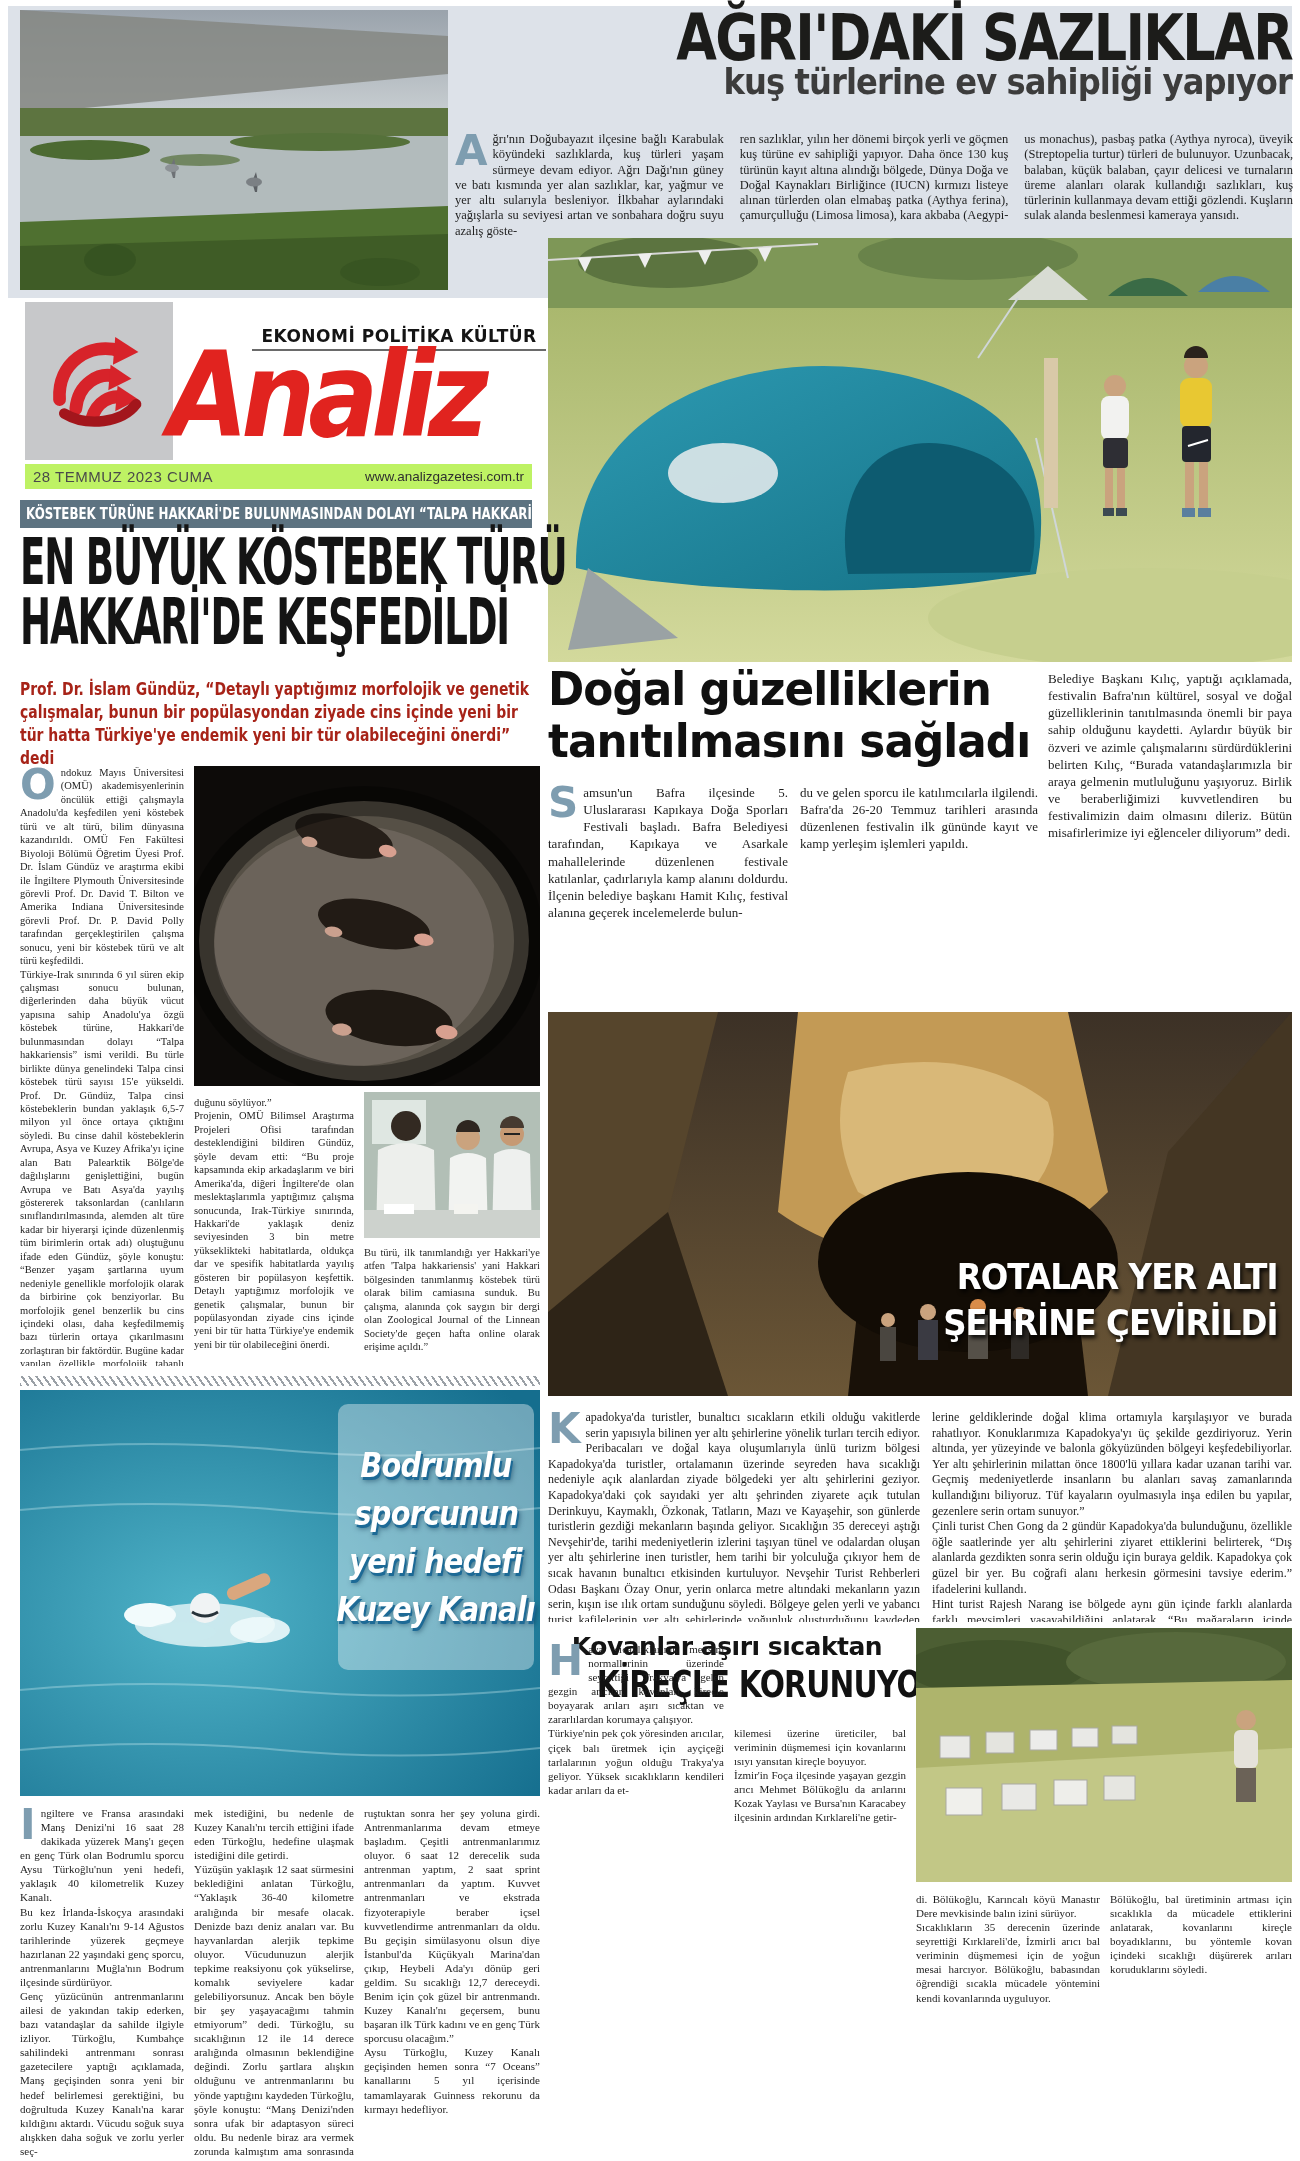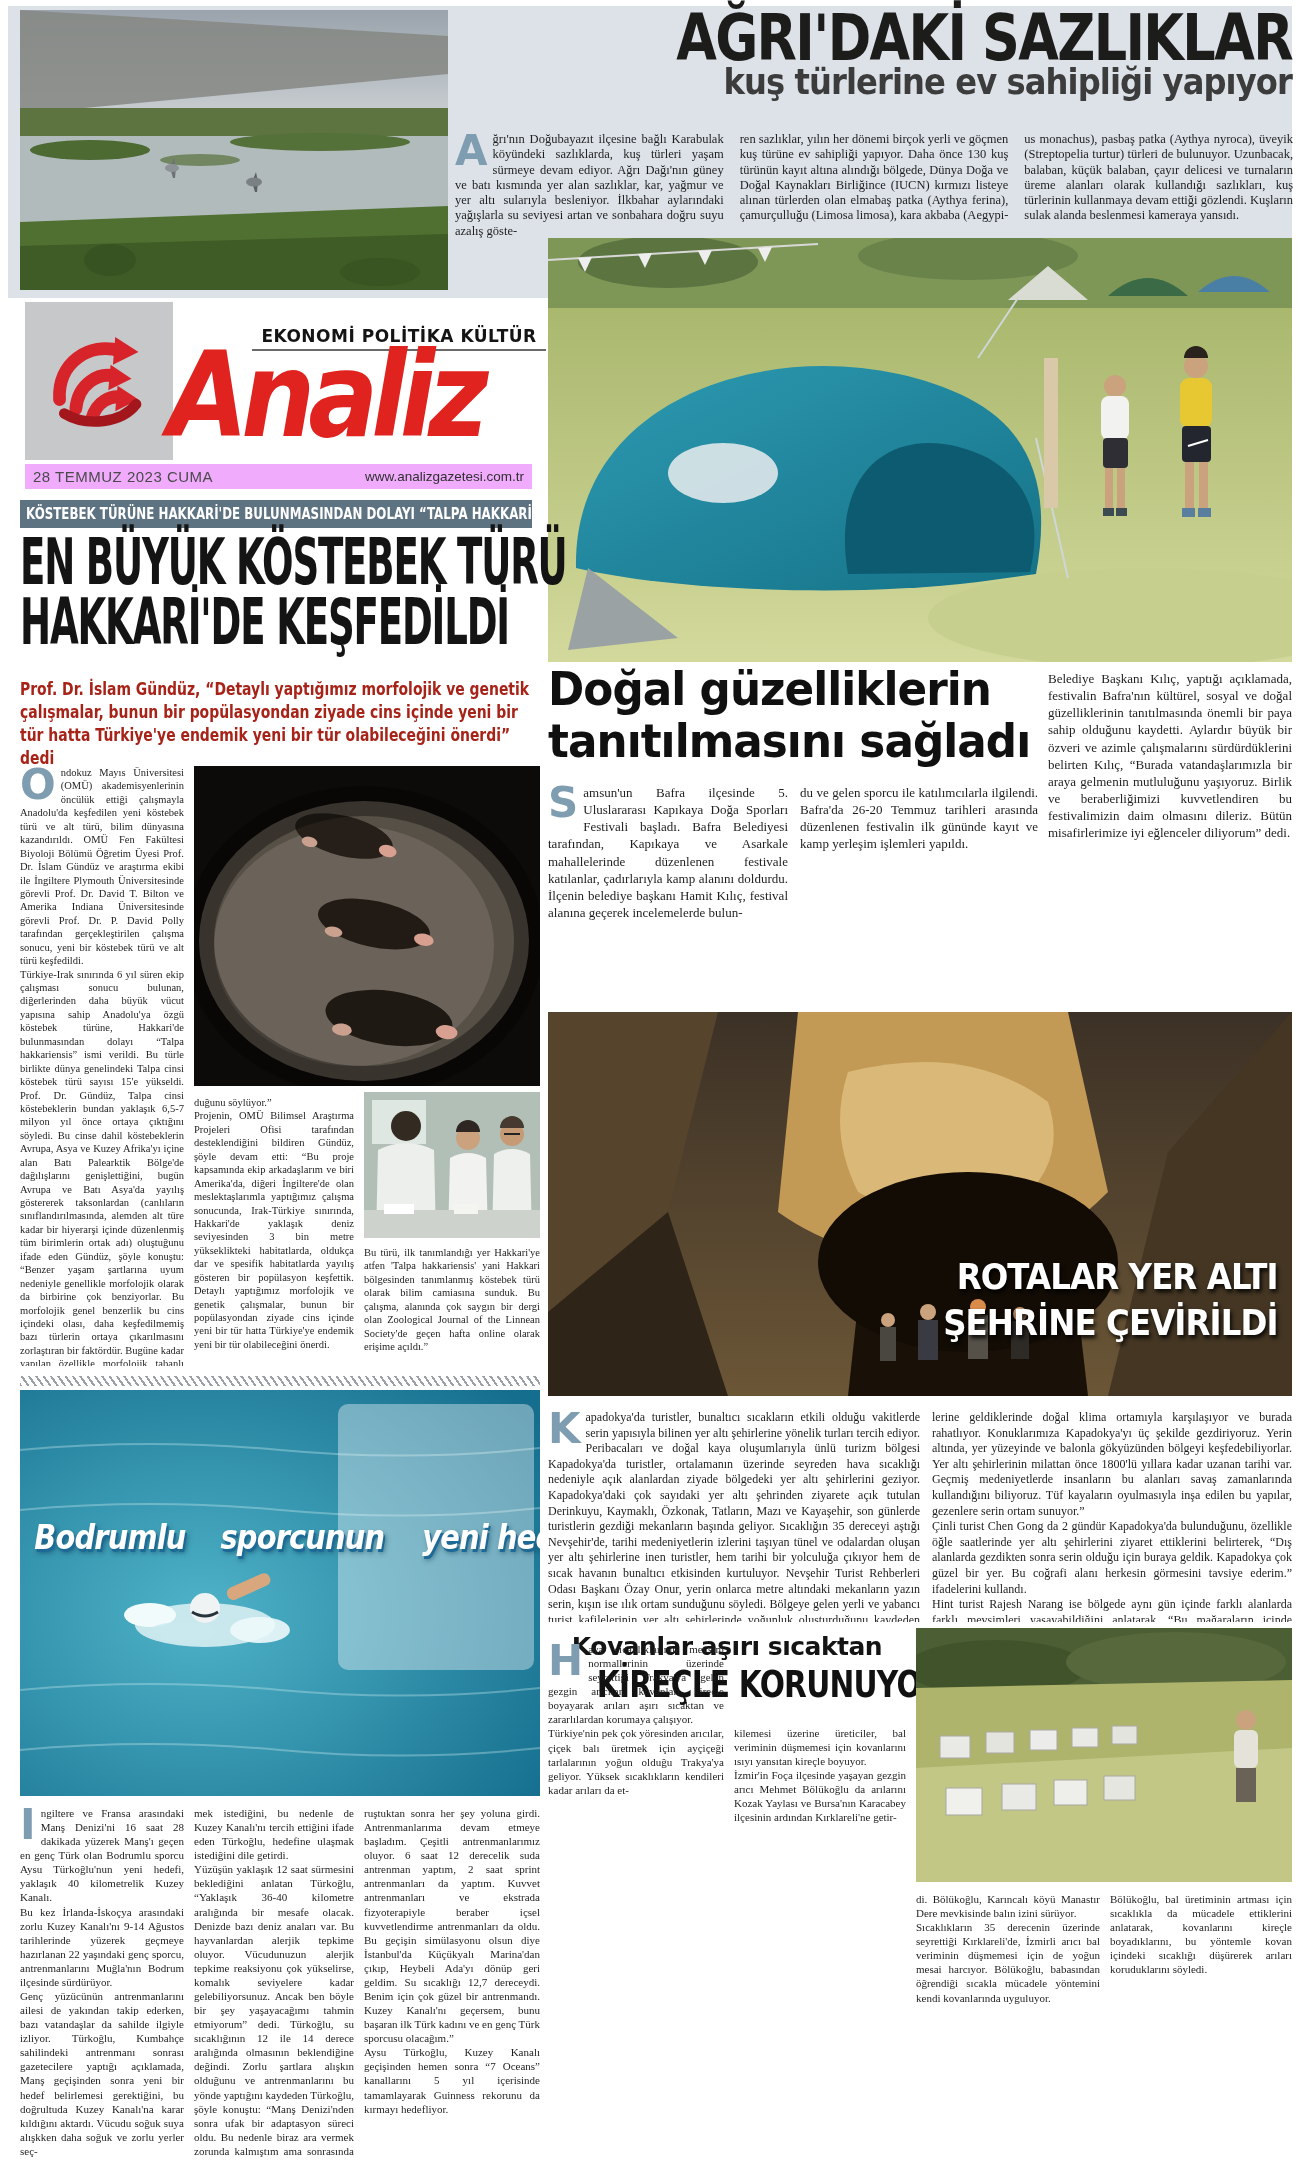--- a/index.html
+++ b/index.html
@@ -28,21 +28,21 @@
        font-family:"Liberation Serif",serif;font-size:12.5px;line-height:1.22;}
   
   .logo-box{left:25px;top:302px;width:148px;height:158px;background:#c7c8ca;display:flex;
        align-items:center;justify-content:center;}
   .tagline{left:252px;top:326px;width:294px;border-bottom:2px solid #6a6a6a;text-align:center;
        font-family:"DejaVu Sans",sans-serif;font-weight:bold;font-size:17px;color:#141414;
        padding-bottom:3px;letter-spacing:.5px;}
   .brand{left:168px;top:336px;width:380px;font-family:"DejaVu Sans",sans-serif;font-weight:bold;
        font-style:italic;font-size:118px;line-height:1;color:#e1231f;letter-spacing:-8px;}
   .brand .cond{transform:scaleX(.88);}
-  .date-bar{left:25px;top:464px;width:507px;height:25px;background:#f0abfc;display:flex;
+  .date-bar{left:25px;top:464px;width:507px;height:25px;background:#bef264;display:flex;
        align-items:center;justify-content:space-between;padding:0 8px;box-sizing:border-box;}
   .date-txt{font-size:15px;color:#4a4a4a;letter-spacing:.5px;}
   .site-txt{font-size:13.5px;color:#2f2f2f;}
   
   .kicker{left:20px;top:500px;width:512px;height:28px;background:#5d7381;overflow:hidden;
        display:flex;align-items:center;padding-left:6px;box-sizing:border-box;}
   .kicker .cond{width:640px;transform:scaleX(.79);font-family:"DejaVu Sans",sans-serif;
        font-weight:bold;font-size:15px;color:#fff;letter-spacing:0;}
   .main-hl{left:20px;top:532px;width:512px;font-family:"DejaVu Sans",sans-serif;font-weight:bold;
        font-size:64px;color:#141414;letter-spacing:-2px;line-height:.94;}
@@ -66,21 +66,21 @@
   .rbody{font-size:12px;line-height:1.3;}
   
   .kov-hl1{left:548px;top:1632px;width:358px;text-align:center;font-family:"DejaVu Sans",sans-serif;
        font-weight:bold;font-size:25px;color:#141414;letter-spacing:-.5px;}
   .kov-hl2{left:548px;top:1662px;width:358px;text-align:center;font-family:"DejaVu Sans",sans-serif;
        font-weight:bold;font-size:38px;color:#111;letter-spacing:-1px;}
   .kov-hl2 .cond-c{transform:scaleX(.78);}
   .vbody{font-size:11px;line-height:1.28;}
   
   .swim-panel{position:absolute;left:318px;top:14px;width:196px;height:266px;
-       background:rgba(255,255,255,.38);border-radius:10px;display:flex;flex-direction:row;
+       background:rgba(255,255,255,.38);border-radius:10px;display:flex;flex-direction:column;
        align-items:center;justify-content:center;gap:8px;}
   .swim-line{font-family:"DejaVu Sans",sans-serif;font-weight:bold;font-style:italic;font-size:34px;
        color:#fff;letter-spacing:-1px;text-shadow:2px 3px 0 #1d6a96, 3px 4px 6px rgba(0,40,70,.5);}
   .swim-line .cond-c{transform:scaleX(.85);}
   .bbody{font-size:11px;line-height:1.28;}
 </style>
 </head>
 <body>
 
 <div class="page">

